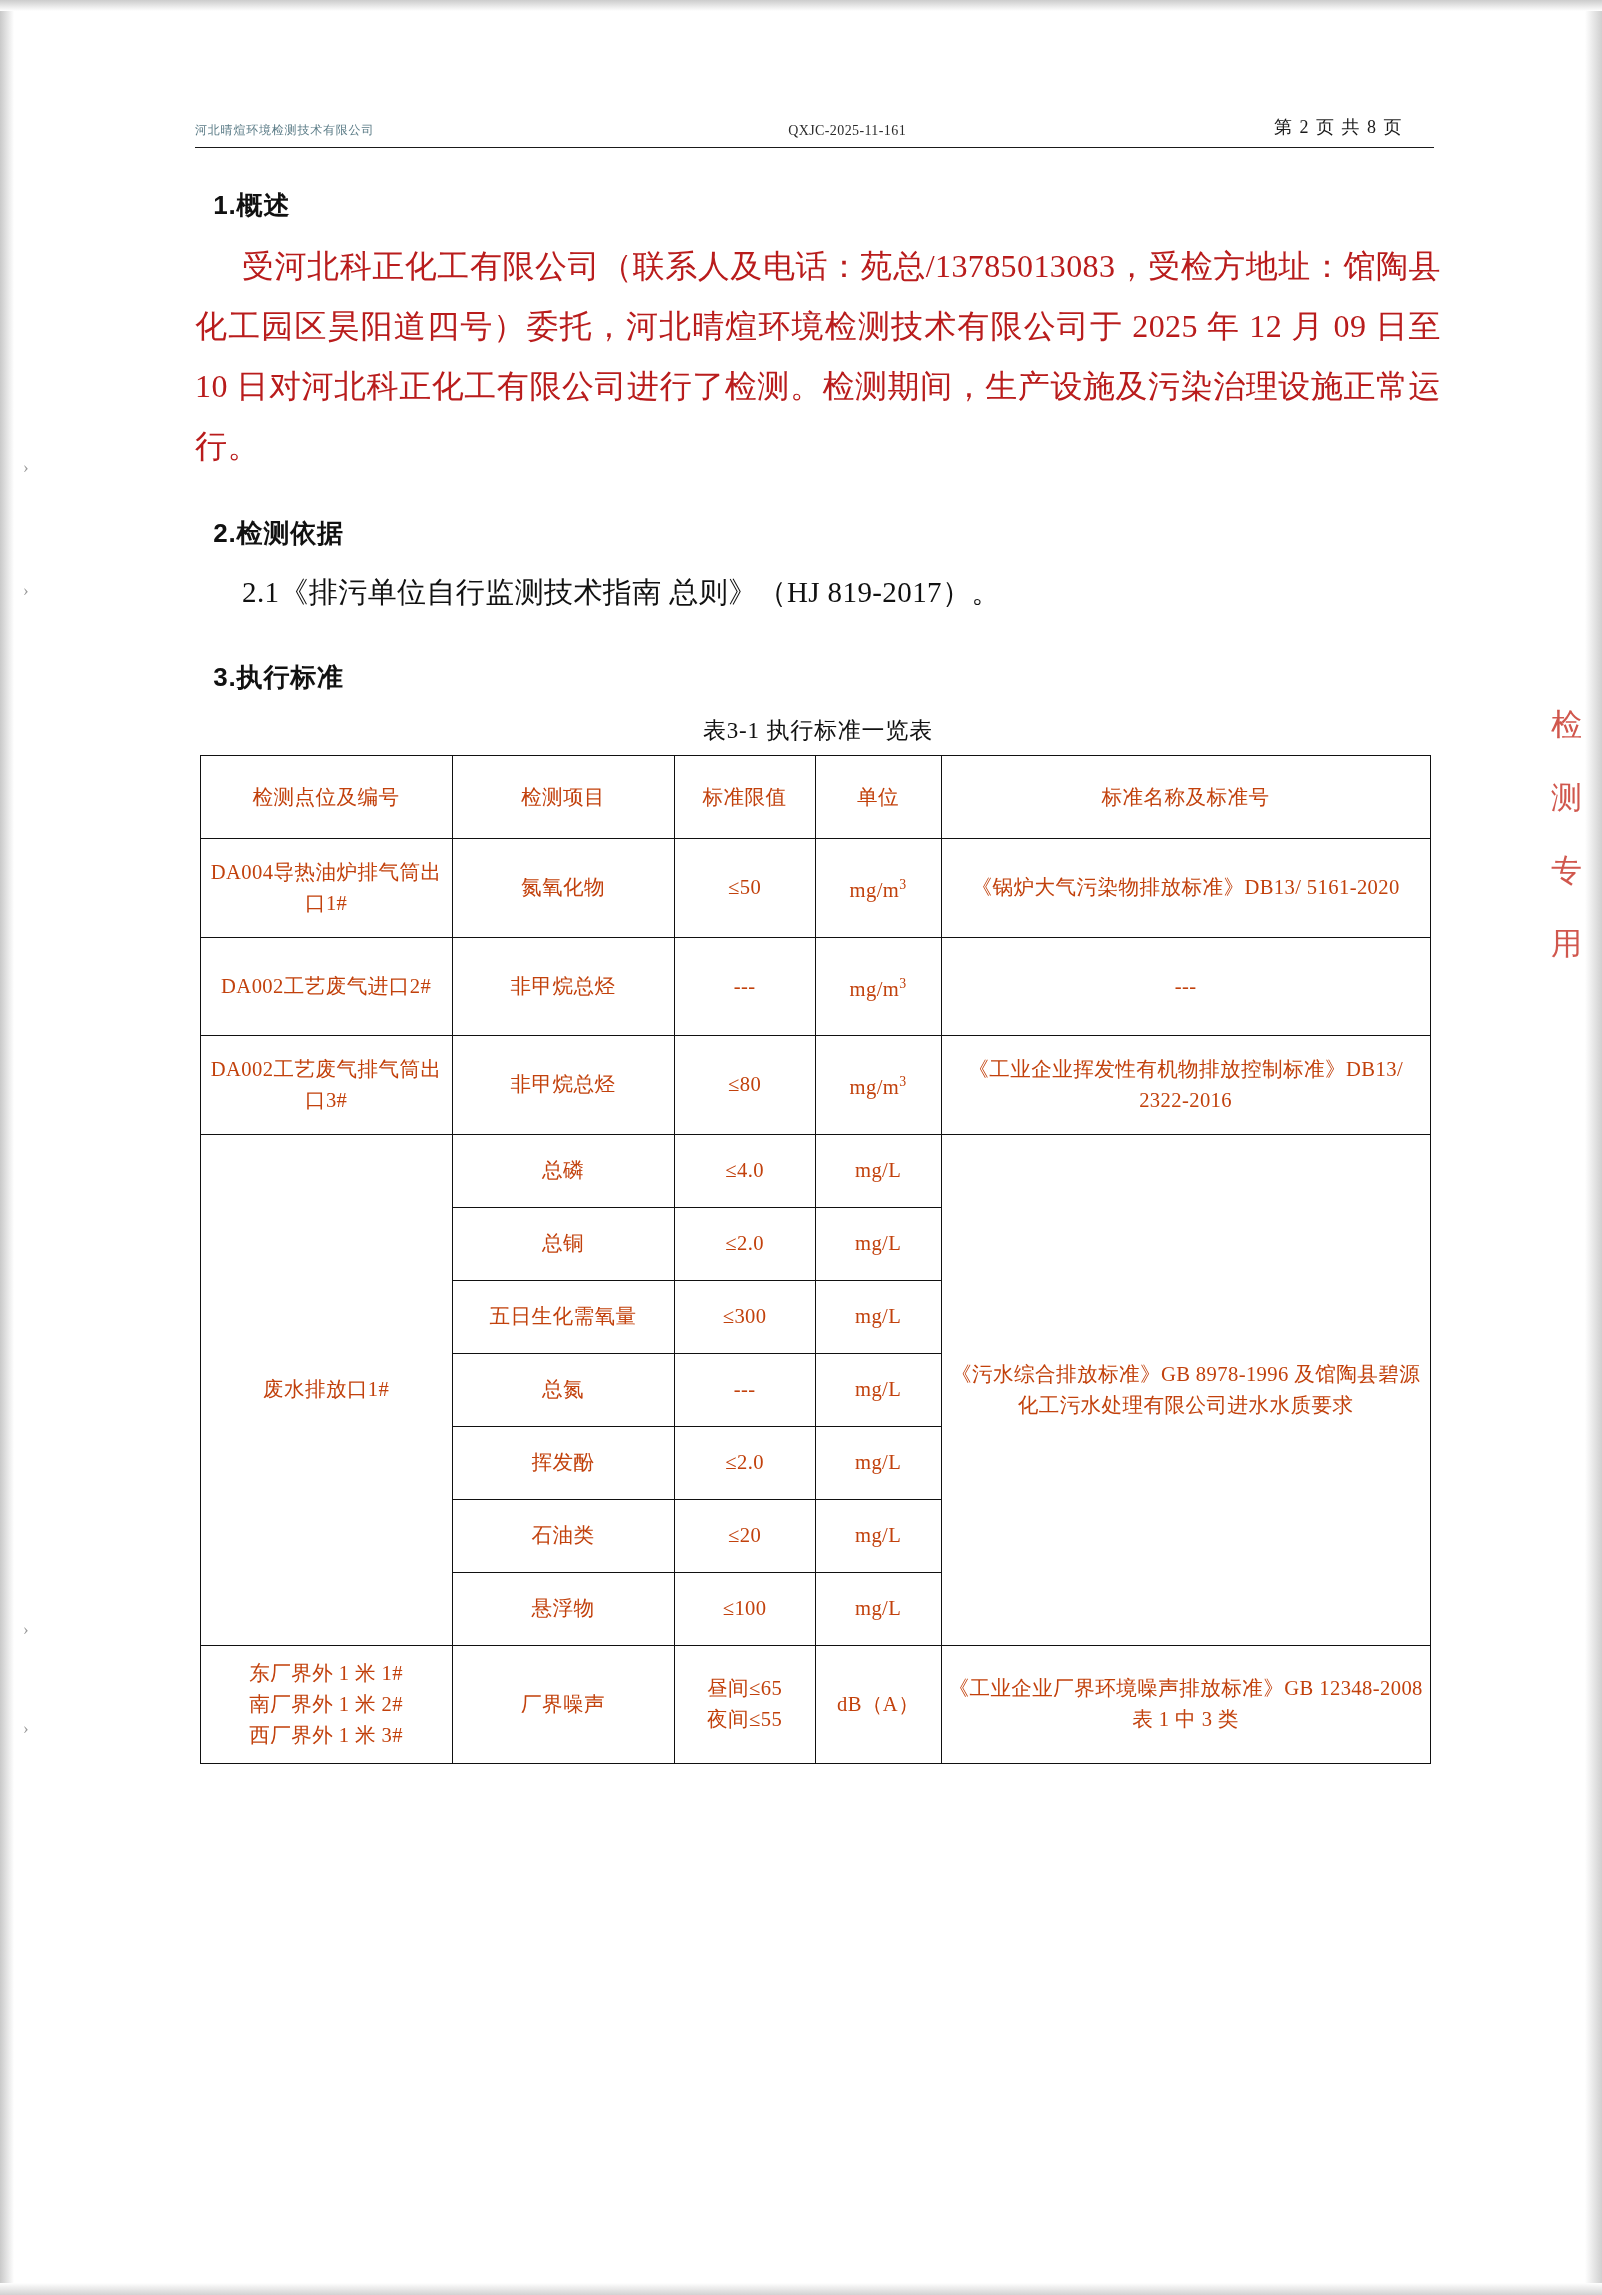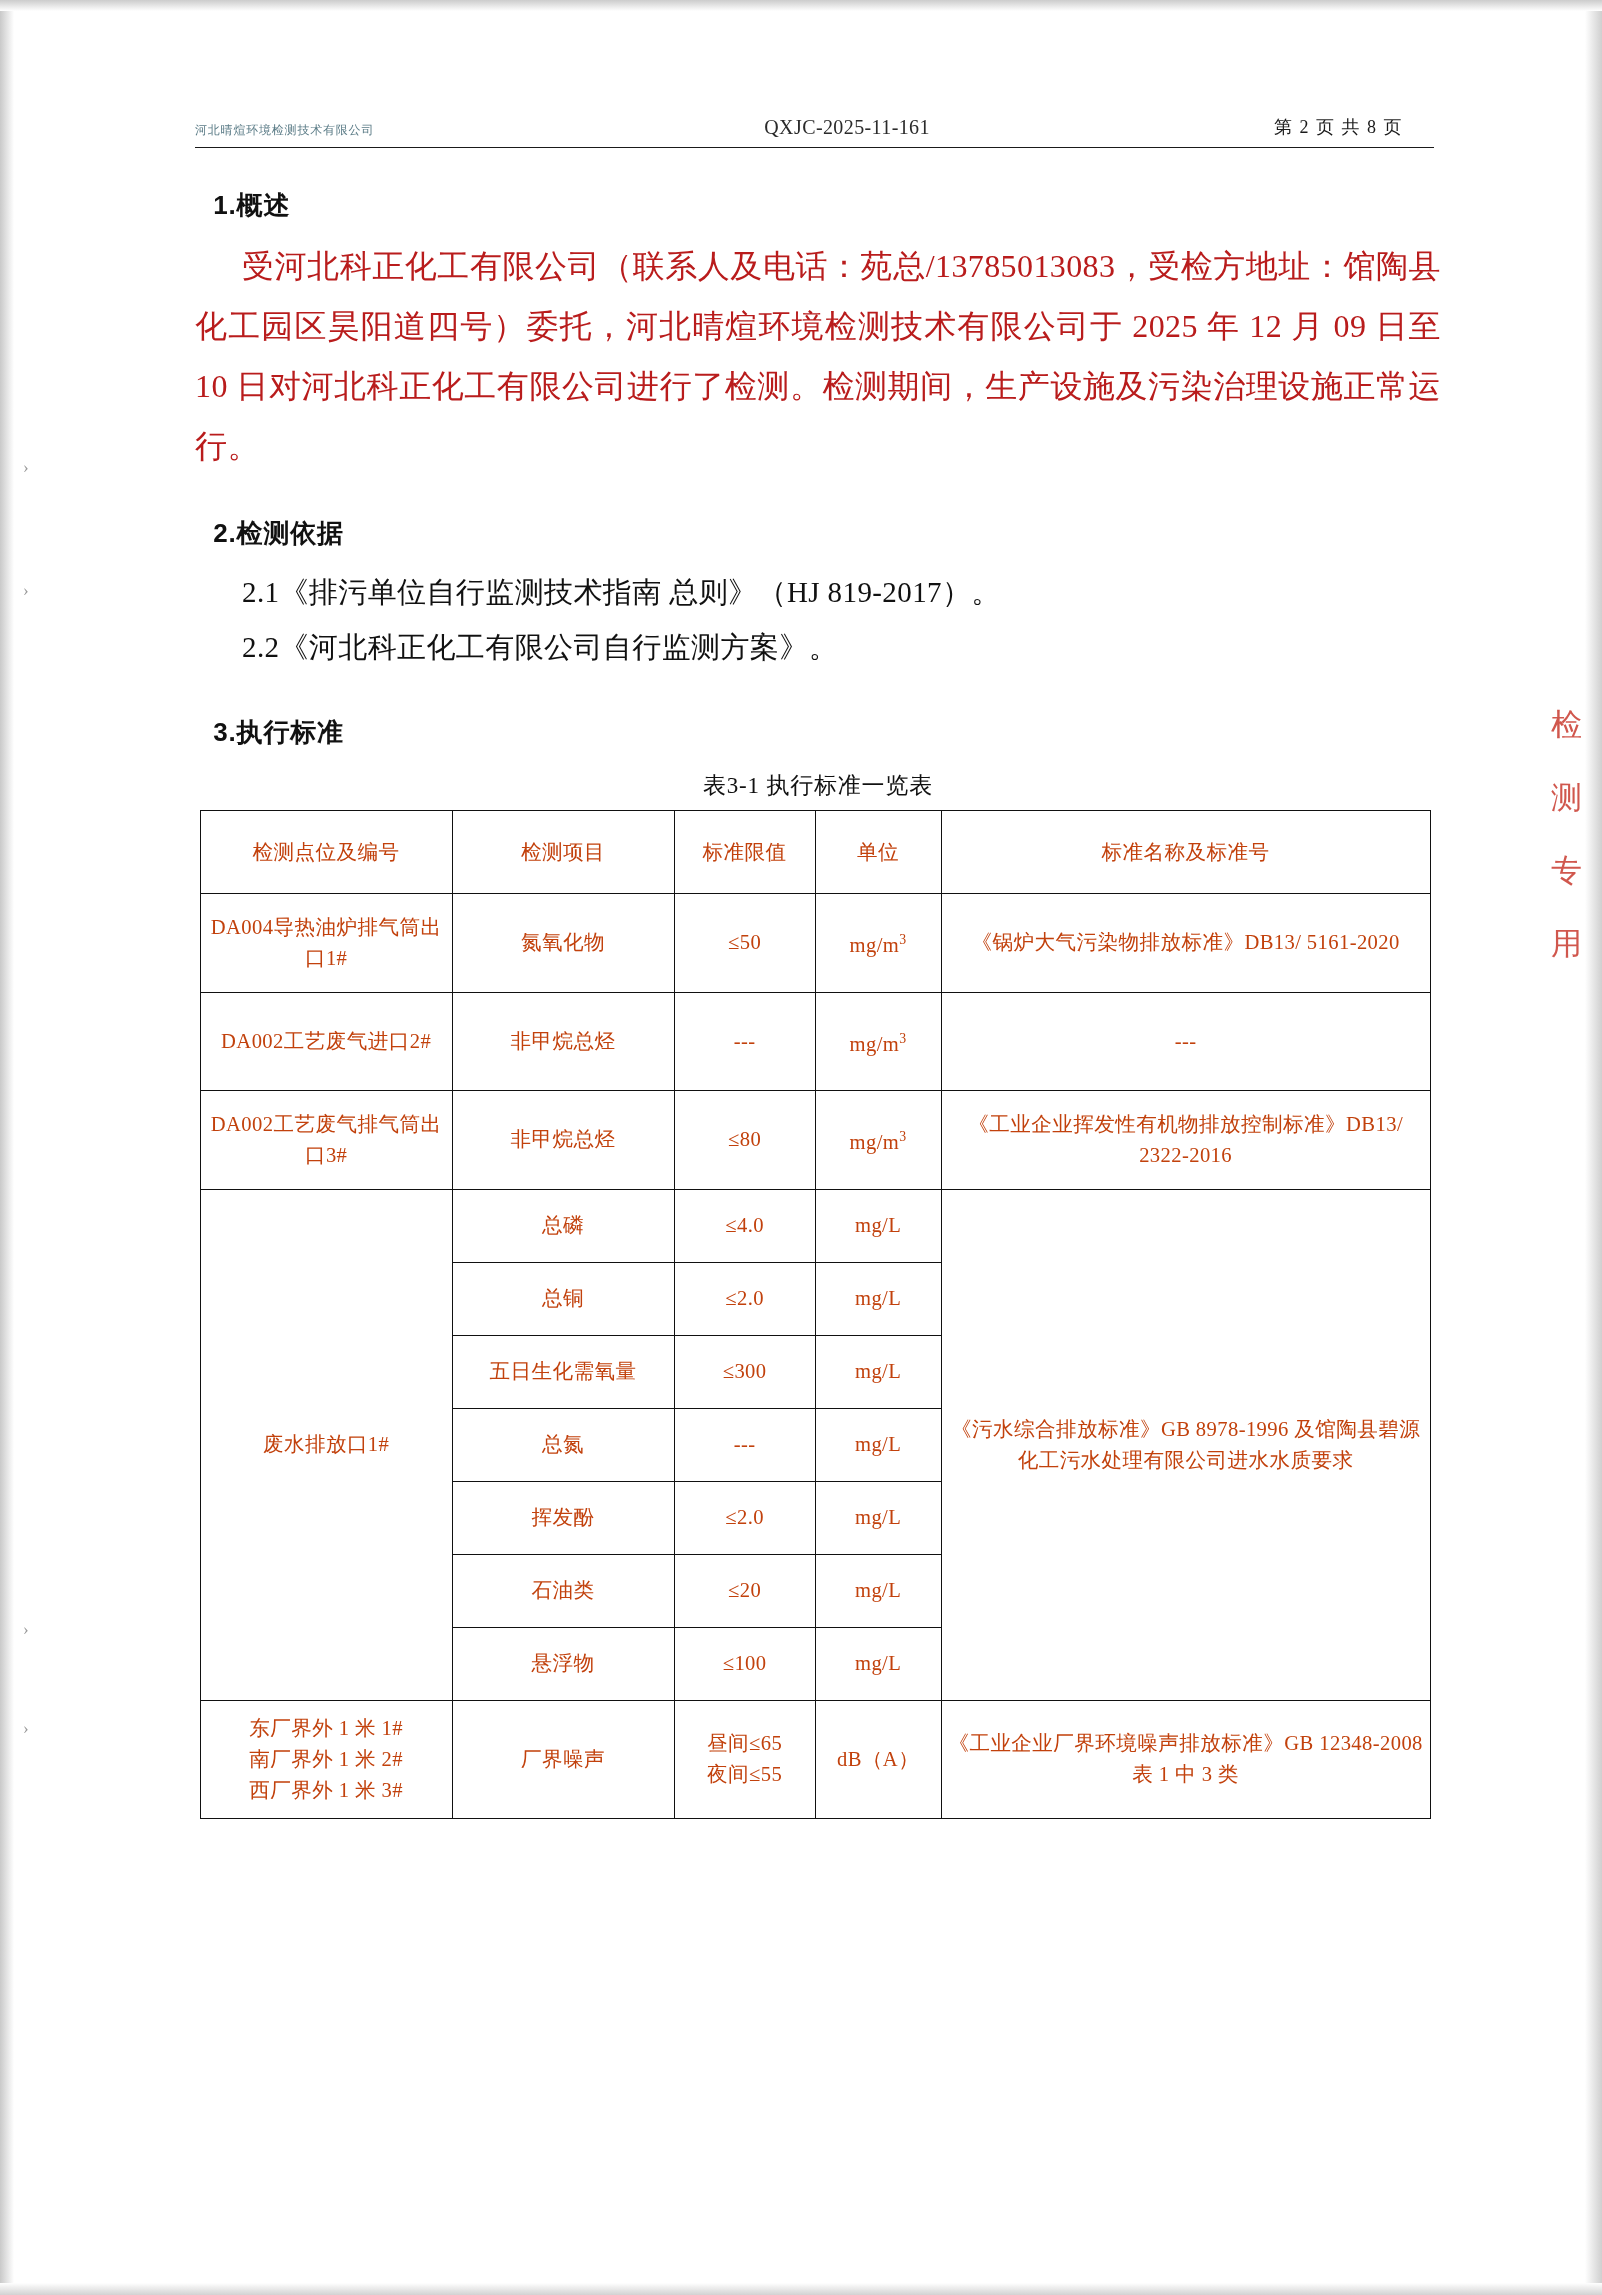--- a/index.html
+++ b/index.html
@@ -62,21 +62,21 @@
     width: 1239px;
   }
   .header-left {
     font-family: "Liberation Sans", sans-serif;
     font-size: 12px;
     color: #5a7b86;
     letter-spacing: 0.8px;
   }
   .header-mid {
     font-family: "Liberation Serif", serif;
-    font-size: 20px;
+    font-size: 14px;
     color: #2b2b2b;
     letter-spacing: 0.4px;
     margin-left: 46px;
   }
   .header-right {
     font-family: "Liberation Serif", serif;
     font-size: 18px;
     color: #1a1a1a;
     letter-spacing: 1.5px;
     margin-right: 31px;
@@ -198,21 +198,20 @@
       <div class="header-left">河北晴煊环境检测技术有限公司</div>
       <div class="header-mid">QXJC-2025-11-161</div>
       <div class="header-right">第 2 页 共 8 页</div>
     </div>
 
     <h2 class="section-title">1.概述</h2>
     <p class="body-text">受河北科正化工有限公司（联系人及电话：苑总/13785013083，受检方地址：馆陶县化工园区昊阳道四号）委托，河北晴煊环境检测技术有限公司于 2025 年 12 月 09 日至 10 日对河北科正化工有限公司进行了检测。检测期间，生产设施及污染治理设施正常运行。</p>
 
     <h2 class="section-title">2.检测依据</h2>
     <p class="list-item">2.1《排污单位自行监测技术指南 总则》（HJ 819-2017）。</p>
-    <p class="list-item">2.2《河北科正化工有限公司自行监测方案》。</p>
 
     <h2 class="section-title">3.执行标准</h2>
 
     <div class="table-caption">表3-1 执行标准一览表</div>
 
     <table class="std-table">
       <colgroup>
         <col class="col1">
           <col class="col2">
           <col class="col3">

